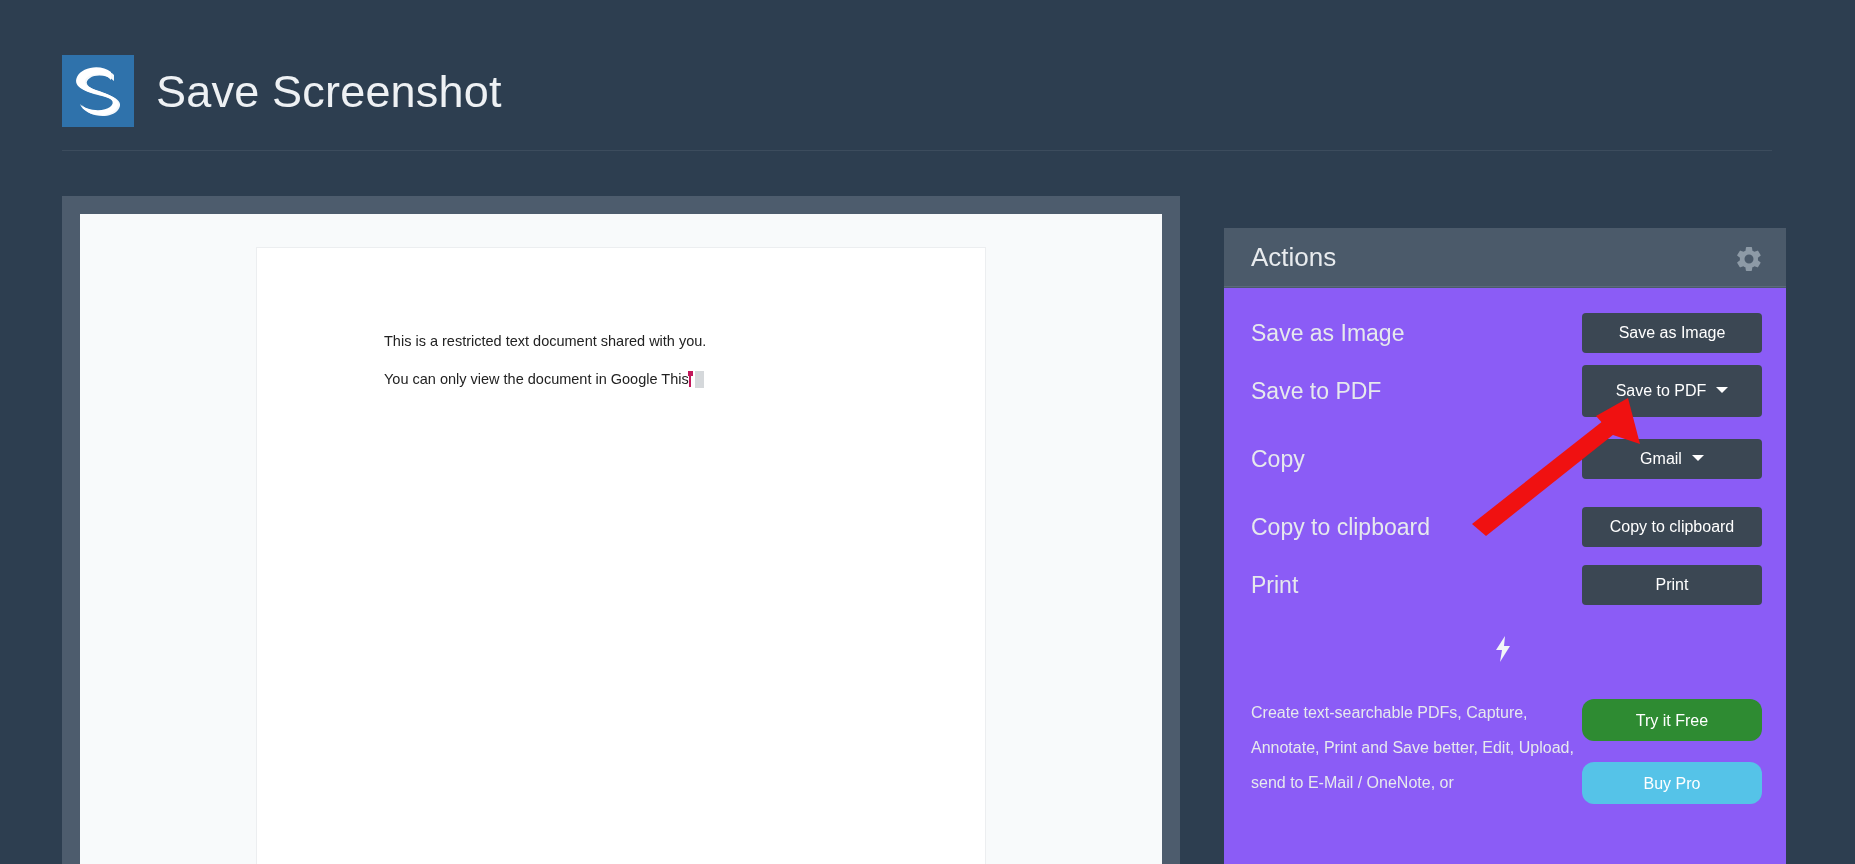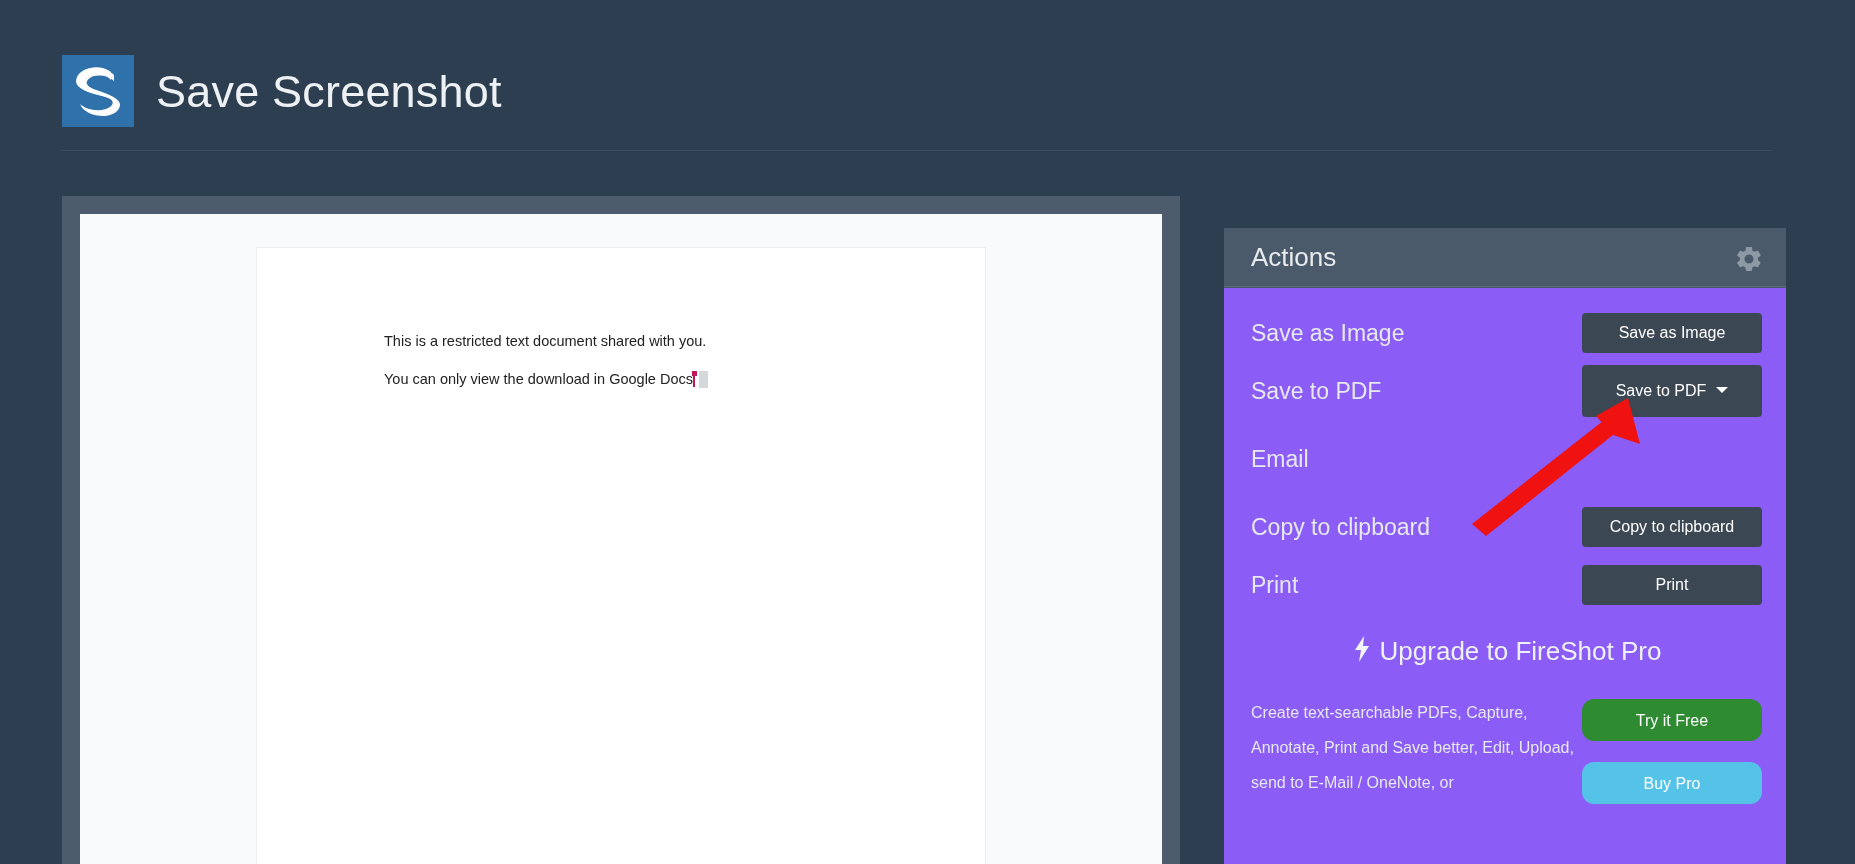--- a/index.html
+++ b/index.html
@@ -307,21 +307,21 @@
       <div id="app-title">Save Screenshot</div>
     </div>
     <div id="header-divider"></div>
   </div>
 
   <div id="doc-frame">
     <div id="doc-canvas">
       <div id="doc-page">
         <div id="doc-text">
           <p>This is a restricted text document shared with you.</p>
-          <p><span>You can only view the download in Google Docs</span><span class="text-caret"><span class="caret-cap"></span></span><span class="text-blockcursor"></span></p>
+          <p><span>You can only view the document in Google This</span><span class="text-caret"><span class="caret-cap"></span></span><span class="text-blockcursor"></span></p>
         </div>
       </div>
     </div>
   </div>
 
   <div id="actions-panel">
 
     <div id="actions-header">
       <div id="actions-title">Actions</div>
       <div id="gear-btn">
@@ -337,40 +337,41 @@
         <div class="action-label">Save as Image</div>
         <button class="btn">Save as Image</button>
       </div>
 
       <div class="action-row">
         <div class="action-label">Save to PDF</div>
         <button class="btn tall"><span>Save to PDF</span><span class="caret-dn"></span></button>
       </div>
 
       <div class="action-row" style="height:78px">
-        <div class="action-label">Email</div>
+        <div class="action-label">Copy</div>
+        <button class="btn"><span>Gmail</span><span class="caret-dn"></span></button>
       </div>
 
       <div class="action-row">
         <div class="action-label">Copy to clipboard</div>
         <button class="btn">Copy to clipboard</button>
       </div>
 
       <div class="action-row">
         <div class="action-label">Print</div>
         <button class="btn">Print</button>
       </div>
 
     </div>
 
     <div id="upgrade">
       <div id="upgrade-title"><span id="bolt-icon">
           <svg width="20" height="26" viewBox="0 0 20 26" aria-hidden="true">
             <path fill="#f2f5f8" d="M12 0 L3 14 H9 L7 26 L17 10 H11 Z"></path>
-          </svg></span><span>Upgrade to FireShot Pro</span></div>
+          </svg></span></div>
 
       <div id="upgrade-body">
         <div id="upgrade-text">Create text-searchable PDFs, Capture, Annotate, Print and Save better, Edit, Upload, send to E-Mail / OneNote, or</div>
         <div id="upgrade-btns">
           <button id="btn-try">Try it Free</button>
           <button id="btn-buy">Buy Pro</button>
         </div>
       </div>
     </div>
 

